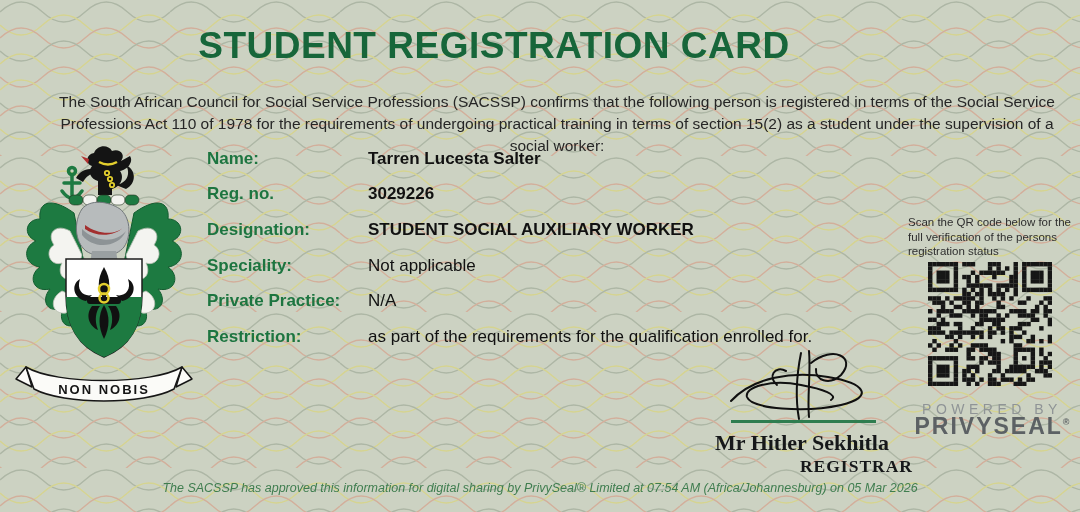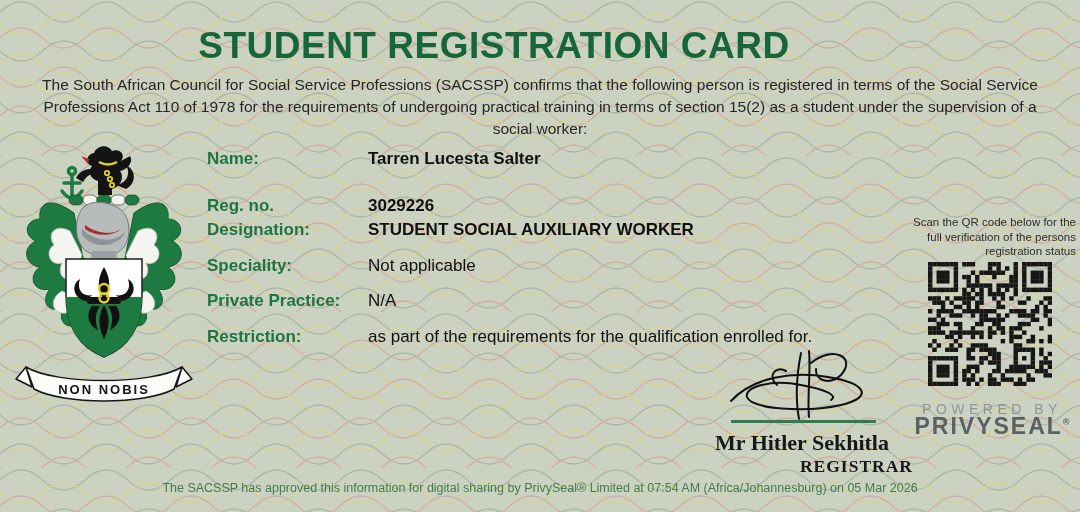--- a/index.html
+++ b/index.html
@@ -7,50 +7,50 @@
     position:relative;width:1080px;height:512px;overflow:hidden;
     background:#ccd2c2;font-family:"Liberation Sans",sans-serif;
   }
   .bg{position:absolute;left:0;top:0;width:1080px;height:512px;}
   .page-title{
     position:absolute;top:25px;left:0;width:988px;margin:0;
     text-align:center;font-size:37px;font-weight:bold;color:#17663a;
     letter-spacing:0.5px;
   }
   .intro{
-    position:absolute;top:74px;left:30px;width:1020px;margin:0;
+    position:absolute;top:74px;left:30px;width:1020px;margin:17px;
     text-align:center;font-size:15.5px;line-height:22px;color:#262626;
   }
   .crest{position:absolute;left:12px;top:143px;}
   .fields{position:absolute;left:0;top:0;width:1080px;height:512px;padding-left:14px;}
   .row{position:absolute;left:207px;font-size:17px;line-height:24px;}
   .row .lbl{display:inline-block;width:161px;vertical-align:top;
     font-weight:bold;color:#1d7540;}
   .row .val{display:inline-block;vertical-align:top;color:#111;max-width:560px;}
   .val.bold{font-weight:bold;}
-  .r-name{top:147px}.r-reg{top:194px}.r-desig{top:218px}.r-spec{top:254px}
+  .r-name{top:147px}.r-reg{top:182px}.r-desig{top:218px}.r-spec{top:254px}
   .r-priv{top:289px}.r-restr{top:325px}.r-valid{top:406px}
   .sig-scribble{position:absolute;left:723px;top:349px;}
   .sig-line{position:absolute;left:731px;top:420px;width:145px;height:2.5px;
     background:#2e7d4f;}
   .sig-name{position:absolute;left:691px;top:430px;width:222px;text-align:center;
     font-family:"Liberation Serif",serif;font-weight:bold;font-size:22px;color:#16181a;}
   .sig-role{position:absolute;left:691px;top:456px;width:222px;text-align:right;
     font-family:"Liberation Serif",serif;font-weight:bold;font-size:17.5px;
     letter-spacing:1px;color:#16181a;}
   .qr-caption{position:absolute;left:908px;top:215px;width:168px;
-    text-align:right;font-size:11.5px;line-height:14.5px;color:#2e2e2e;}
+    text-align:left;font-size:11.5px;line-height:14.5px;color:#2e2e2e;}
   .qr-box{position:absolute;left:928px;top:262px;width:124px;height:124px;}
   .powered-by{position:absolute;left:908px;top:401px;width:168px;
     text-align:center;font-size:14px;letter-spacing:4.5px;color:#8f9496;}
   .brand{position:absolute;left:900px;top:413px;width:184px;text-align:center;
     font-size:23px;font-weight:600;letter-spacing:2px;color:#5c6164;}
   .brand .reg{font-size:9px;vertical-align:super;letter-spacing:0;}
   .footer-note{position:absolute;left:0;top:481px;width:1080px;
-    text-align:center;font-size:12.5px;color:#3f7d4f;}
+    text-align:center;font-size:12.5px;color:#3f7d4f;font-style:italic;}
 </style>
 </head>
 <body>
 
 <div class="card">
 
   <svg class="bg" xmlns="http://www.w3.org/2000/svg" width="1080" height="512">
     <defs>
       <pattern id="waves" width="170" height="156" patternUnits="userSpaceOnUse">
         <g fill="none" stroke-width="1.4" opacity="0.75">

